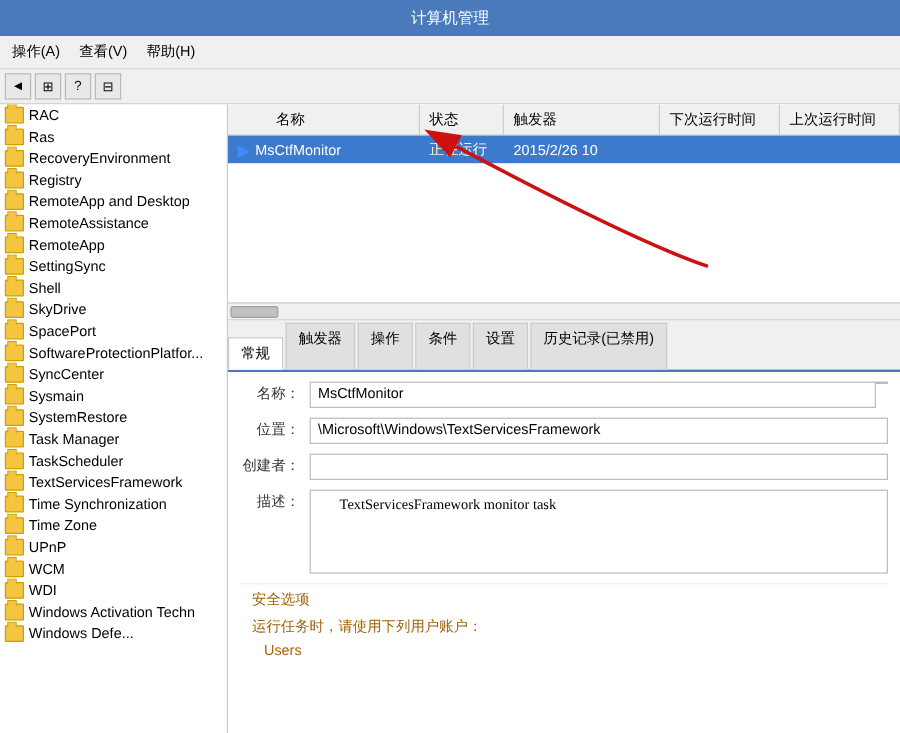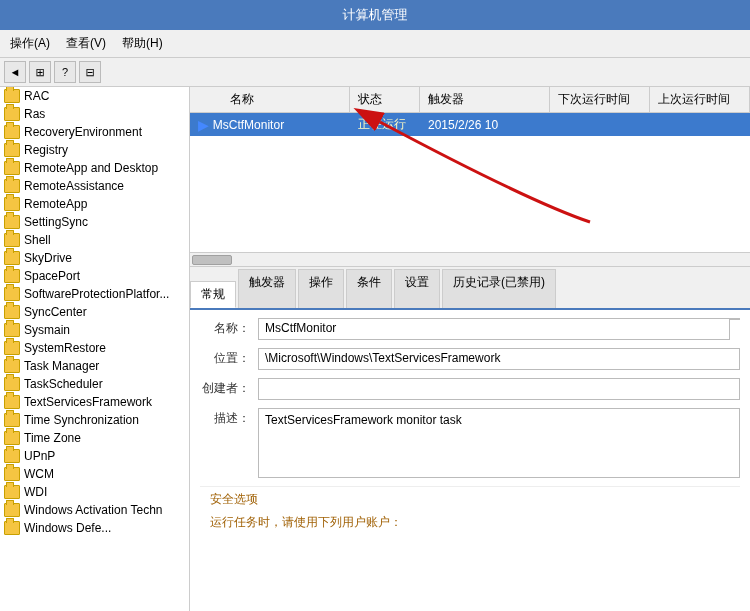--- a/index.html
+++ b/index.html
@@ -223,22 +223,23 @@
       flex: 1;
       border: 1px solid #bbb;
       background: white;
       padding: 2px 6px;
       min-height: 22px;
     }
     .detail-value-multi {
       flex: 1;
       border: 1px solid #bbb;
       background: white;
-      padding: 4px 6px;
+      padding: 4px 24px;
       min-height: 70px;
+      font-family: Liberation Serif, serif;
     }
 
     
     .security-section {
       padding: 4px 10px;
       font-size: 12px;
       color: #a16207;
       border-top: 1px solid #eee;
     }
 
@@ -438,19 +439,20 @@
         </div>
 
         <div class="detail-row">
           <div class="detail-label">描述：</div>
           <div class="detail-value-multi" style="flex:1;">TextServicesFramework monitor task</div>
         </div>
 
         <div class="security-section">
           <div style="margin-bottom:6px;">安全选项</div>
           <div style="margin-bottom:4px;">运行任务时，请使用下列用户账户：</div>
+          <div style="margin-left:10px;">Users</div>
         </div>
       </div>
 
     </div>
   </div>
 
 </div>
 
 </body></html>

